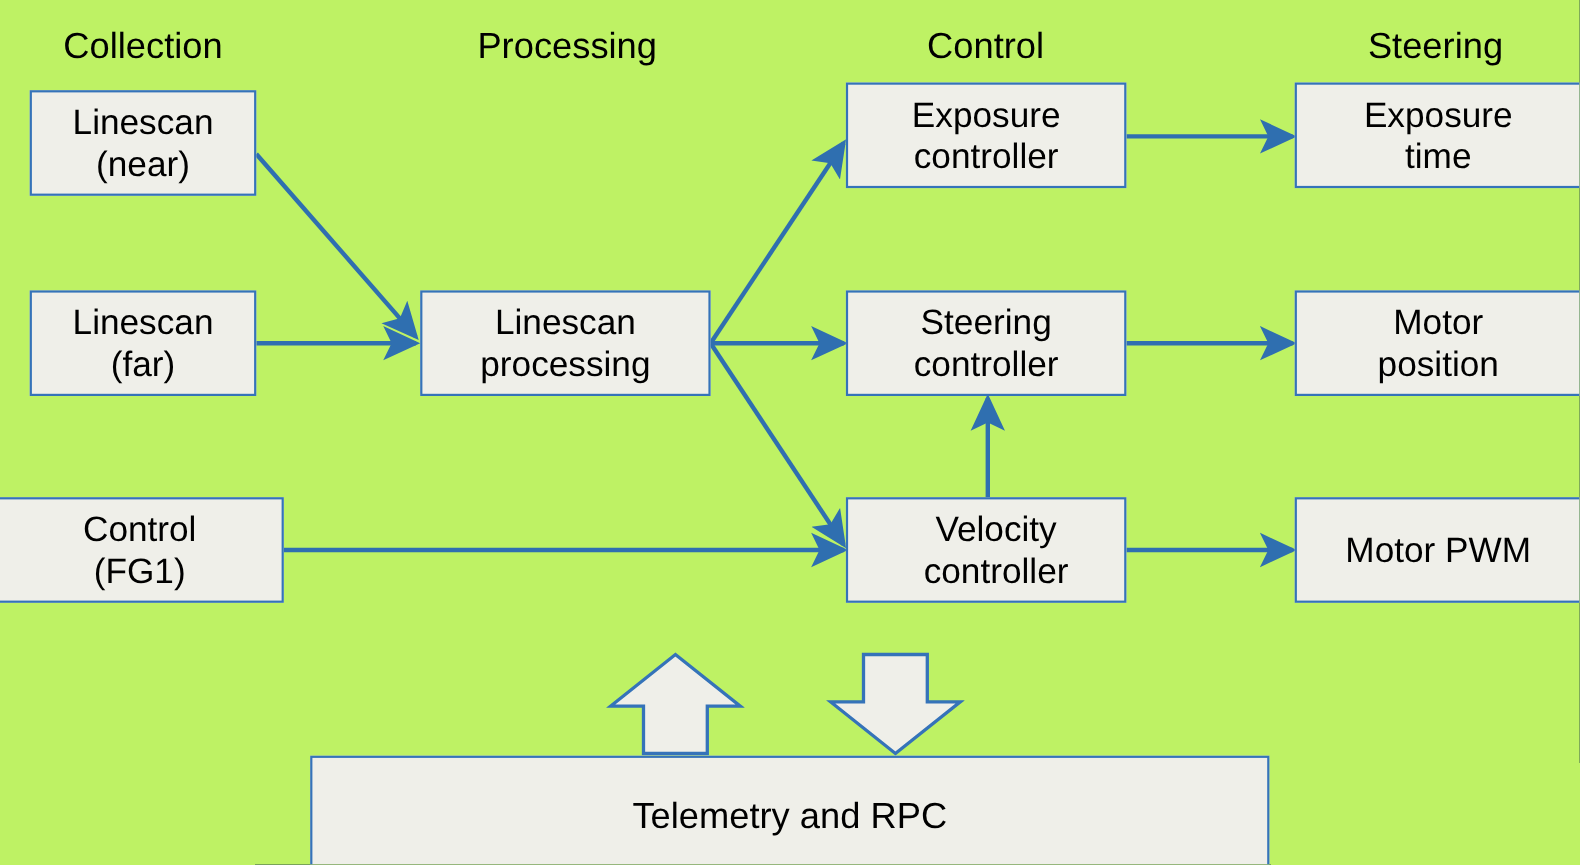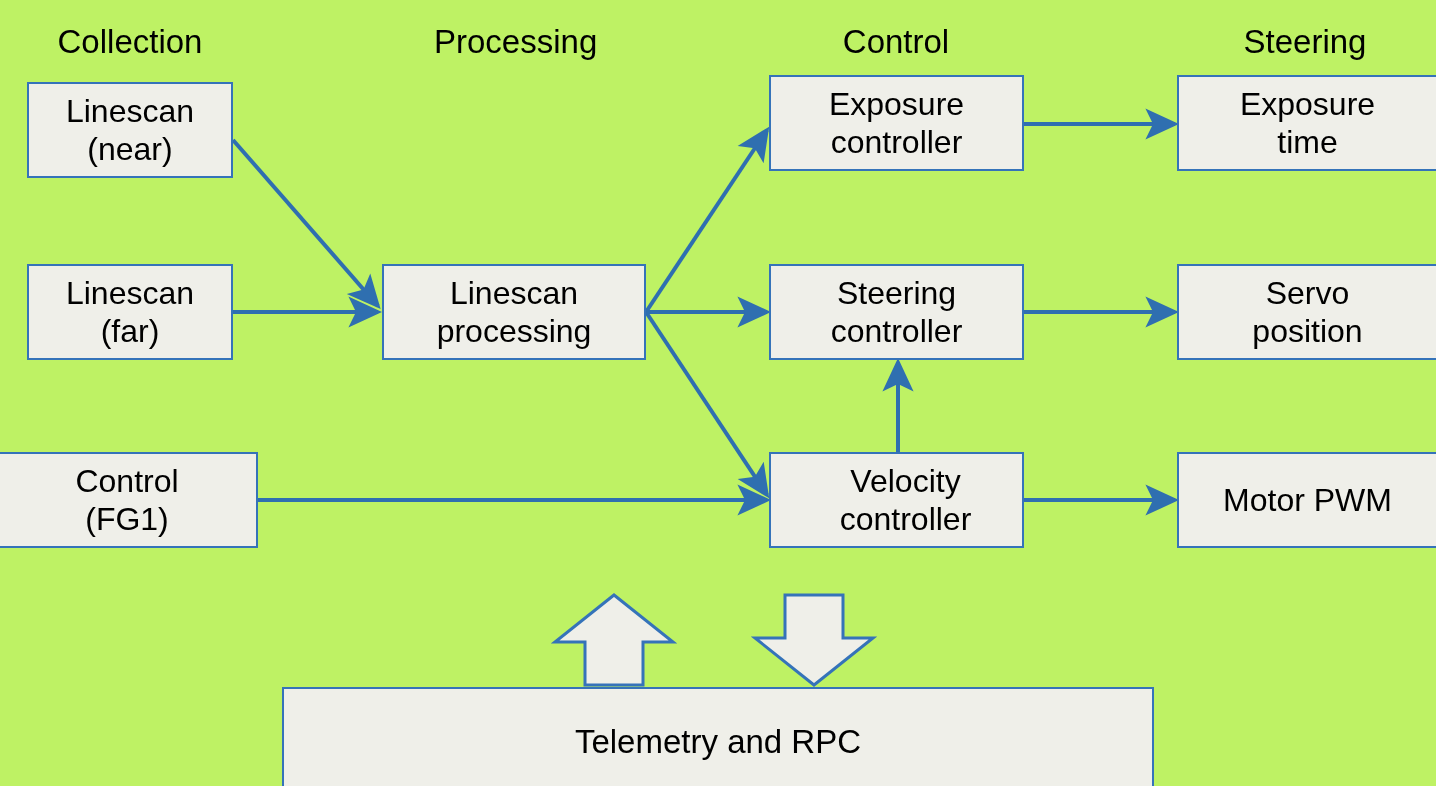--- a/index.html
+++ b/index.html
@@ -149,21 +149,21 @@
   <div class="node" style="left:769px; top:452px; width:255px; height:96px;padding-left:24px;">
     <span class="label">Velocity
 controller</span>
   </div>
 
   <div class="node" style="left:1177px; top:75px; width:261px; height:96px;">
     <span class="label">Exposure
 time</span>
   </div>
   <div class="node" style="left:1177px; top:264px; width:261px; height:96px;">
-    <span class="label">Servo
+    <span class="label">Motor
 position</span>
   </div>
   <div class="node" style="left:1177px; top:452px; width:261px; height:96px;">
     <span class="label">Motor PWM</span>
   </div>
 
   <svg class="blockarrow" style="left:551px; top:592px;" width="126" height="96" viewBox="0 0 126 96">
     <polygon points="63,3 122,50 92,50 92,93 34,93 34,50 4,50" fill="#efefe9" stroke="#3573b9" stroke-width="3" stroke-linejoin="miter"></polygon>
   </svg>
 

